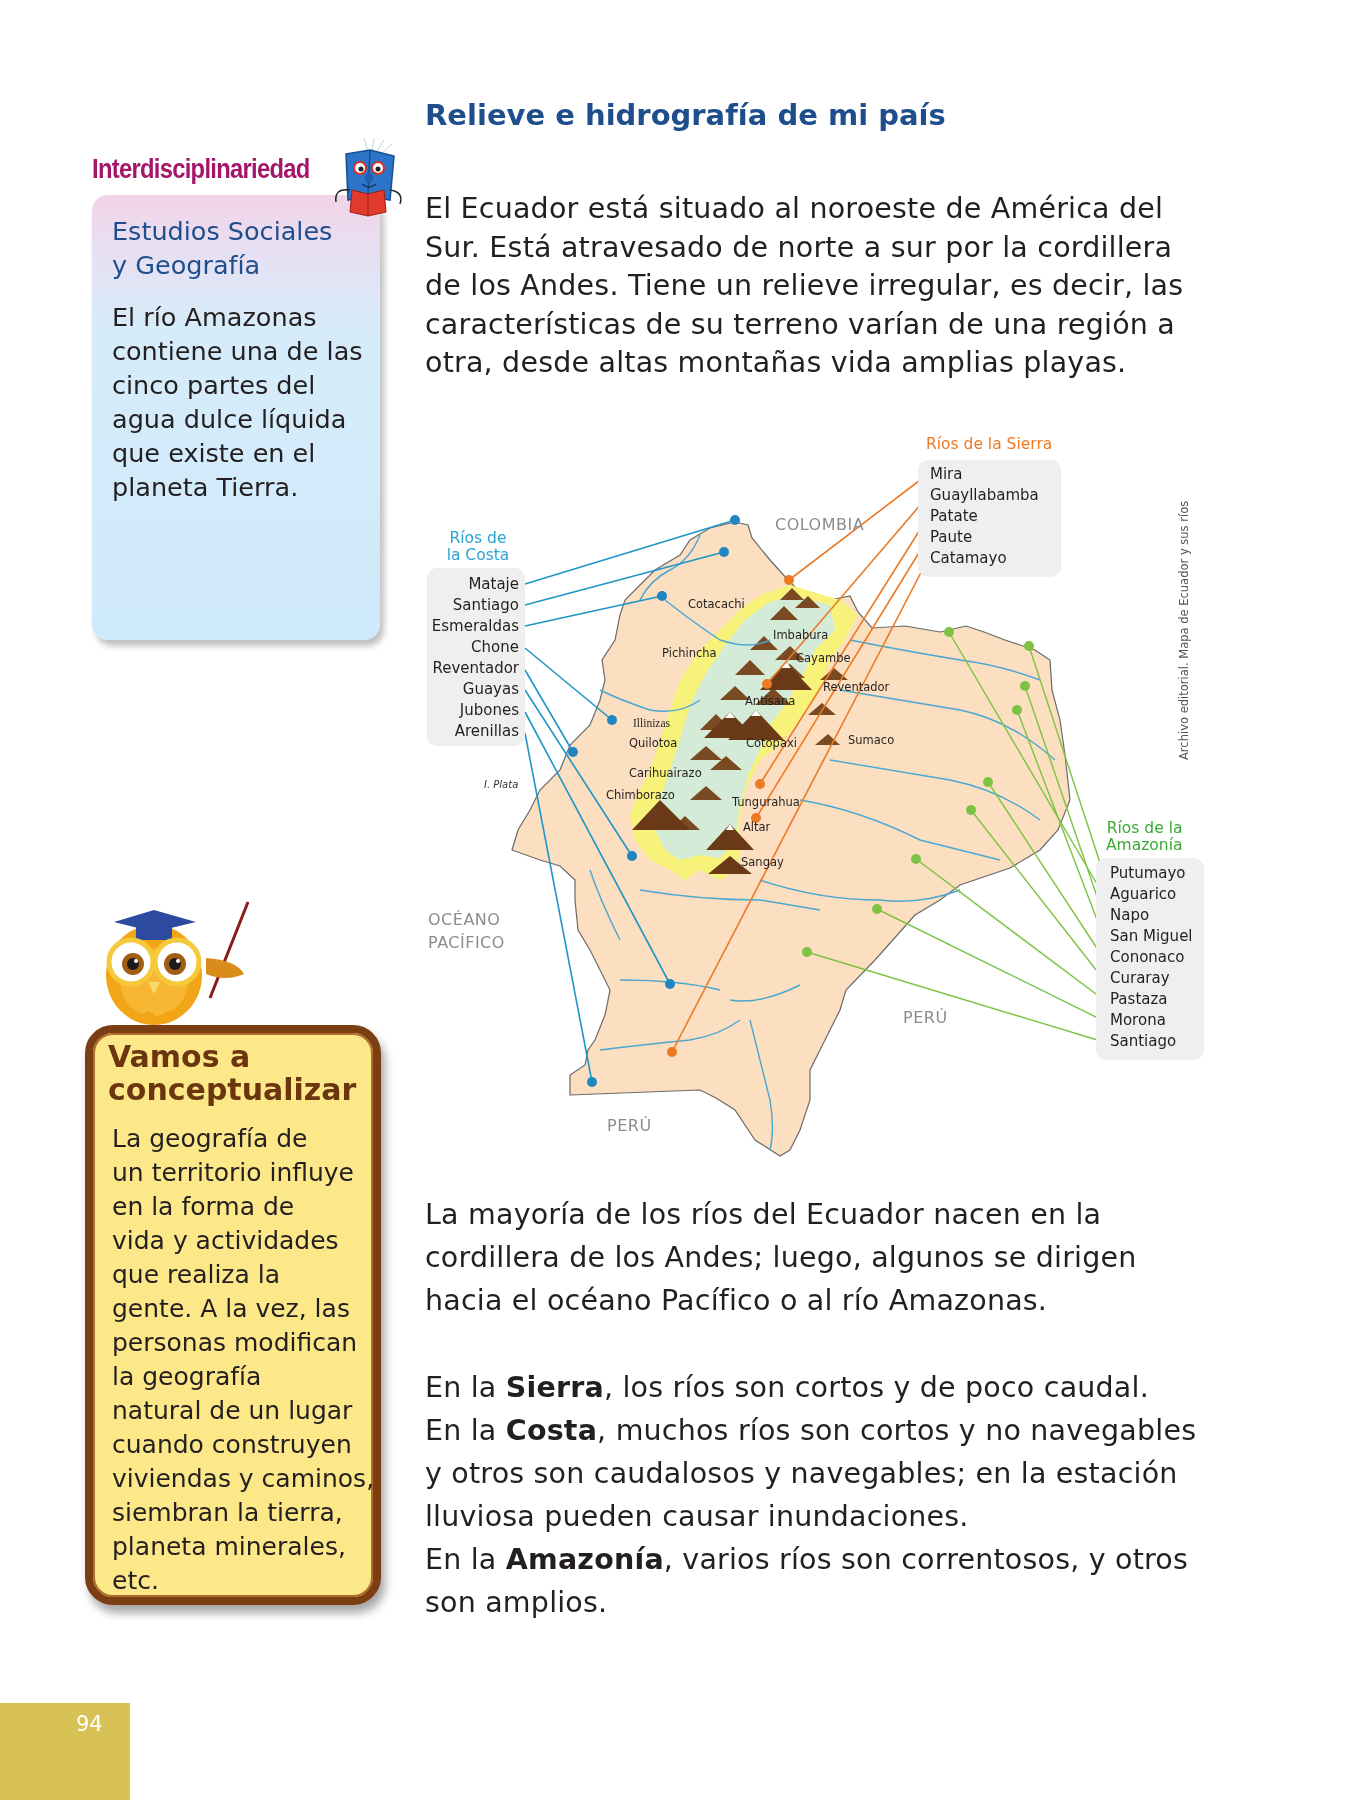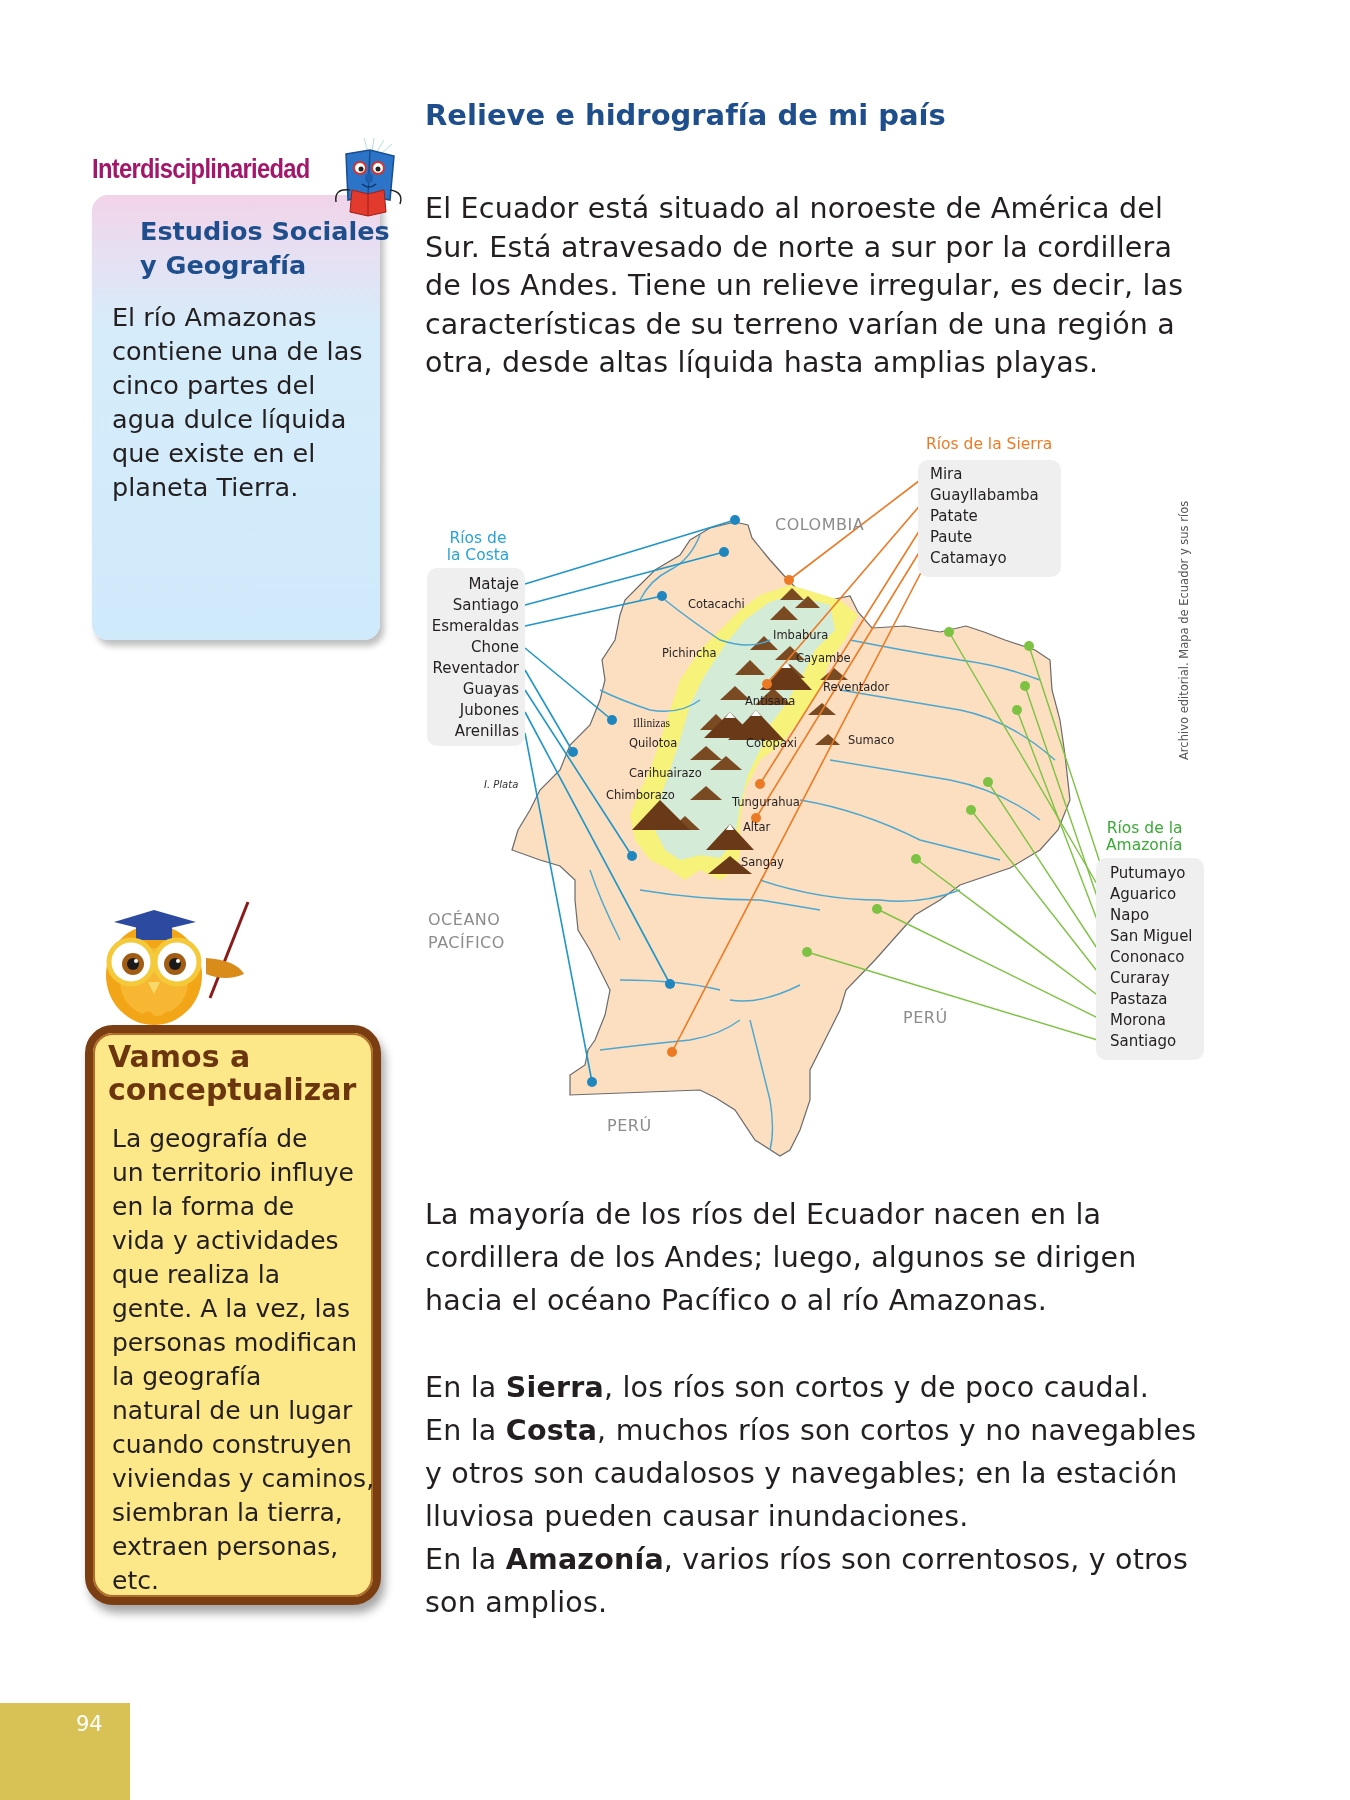--- a/index.html
+++ b/index.html
@@ -14,21 +14,21 @@
   .para { left:425px; font-size:28.5px; line-height:38.5px; color:#231f20; letter-spacing:0.2px; }
   .para p { margin:0; white-space:nowrap; }
   .para b { font-weight:bold; }
 
   
   .inter-label { left:92px; top:154px; font-family:"Liberation Sans", sans-serif; font-weight:bold;
                  font-size:27px; color:#a3166a; letter-spacing:-0.8px; transform:scaleX(0.88); transform-origin:left top; }
   .inter-box { left:92px; top:195px; width:288px; height:445px; border-radius:16px;
                background:linear-gradient(180deg,#f2d3e8 0%, #e8dff2 12%, #d6ecfa 30%, #cfeafb 100%);
                box-shadow:4px 6px 6px rgba(0,0,0,0.25); }
-  .inter-heading { left:112px; top:214px; font-size:25.5px; font-weight:bold; color:#1f4e8c; line-height:34px;margin-left:28px; }
+  .inter-heading { left:112px; top:214px; font-size:25.5px; font-weight:normal; color:#1f4e8c; line-height:34px; }
   .inter-body { left:112px; top:300px; font-size:25.5px; line-height:34px; color:#231f20; }
   .inter-body p { margin:0 0 14px 0; }
 
   
   .book-mascot { left:328px; top:138px; width:78px; height:84px; }
 
   
   .owl { left:86px; top:890px; width:170px; height:140px; }
 
   
@@ -66,21 +66,21 @@
 </head>
 <body>
 
 <div class="abs page-title">Relieve e hidrografía de mi país</div>
 
 <div class="abs para" style="top:190px;">
   <p>El Ecuador está situado al noroeste de América del</p>
   <p>Sur. Está atravesado de norte a sur por la cordillera</p>
   <p>de los Andes. Tiene un relieve irregular, es decir, las</p>
   <p>características de su terreno varían de una región a</p>
-  <p>otra, desde altas líquida hasta amplias playas.</p>
+  <p>otra, desde altas montañas vida amplias playas.</p>
 </div>
 
 <div class="abs inter-label">Interdisciplinariedad</div>
 <div class="abs inter-box"></div>
 <div class="abs inter-heading">
   <div>Estudios Sociales</div>
   <div>y Geografía</div>
 </div>
 <div class="abs inter-body" style="width:260px;">
   <p>El río Amazonas contiene una de las cinco partes del agua dulce líquida que existe en el planeta Tierra.</p>
@@ -138,21 +138,21 @@
   <p>en la forma de</p>
   <p>vida y actividades</p>
   <p>que realiza la</p>
   <p>gente. A la vez, las</p>
   <p>personas modifican</p>
   <p>la geografía</p>
   <p>natural de un lugar</p>
   <p>cuando construyen</p>
   <p>viviendas y caminos,</p>
   <p>siembran la tierra,</p>
-  <p>extraen personas,</p>
+  <p>planeta minerales,</p>
   <p>etc.</p>
 </div>
 
 <svg class="abs" style="left:0;top:0;" width="1350" height="1800">
 
   <path fill="#fbdfc0" stroke="#6a6a6a" stroke-width="1.2" d="M735 522 L748 525 L752 538 L770 560 L788 580 L800 592 L830 600 L850 596 L858 612
        L872 628 L905 626 L940 632 L966 626 L984 632 L1005 640 L1035 650 L1050 660 L1052 690
        L1060 720 L1065 755 L1070 800 L1058 830 L1040 850 L1010 868 L960 885 L940 900
        L915 915 L875 960 L846 990 L840 1010 L825 1040 L810 1070 L810 1100 L800 1130
        L790 1150 L780 1156 L755 1140 L735 1110 L716 1098 L700 1090 L570 1095

